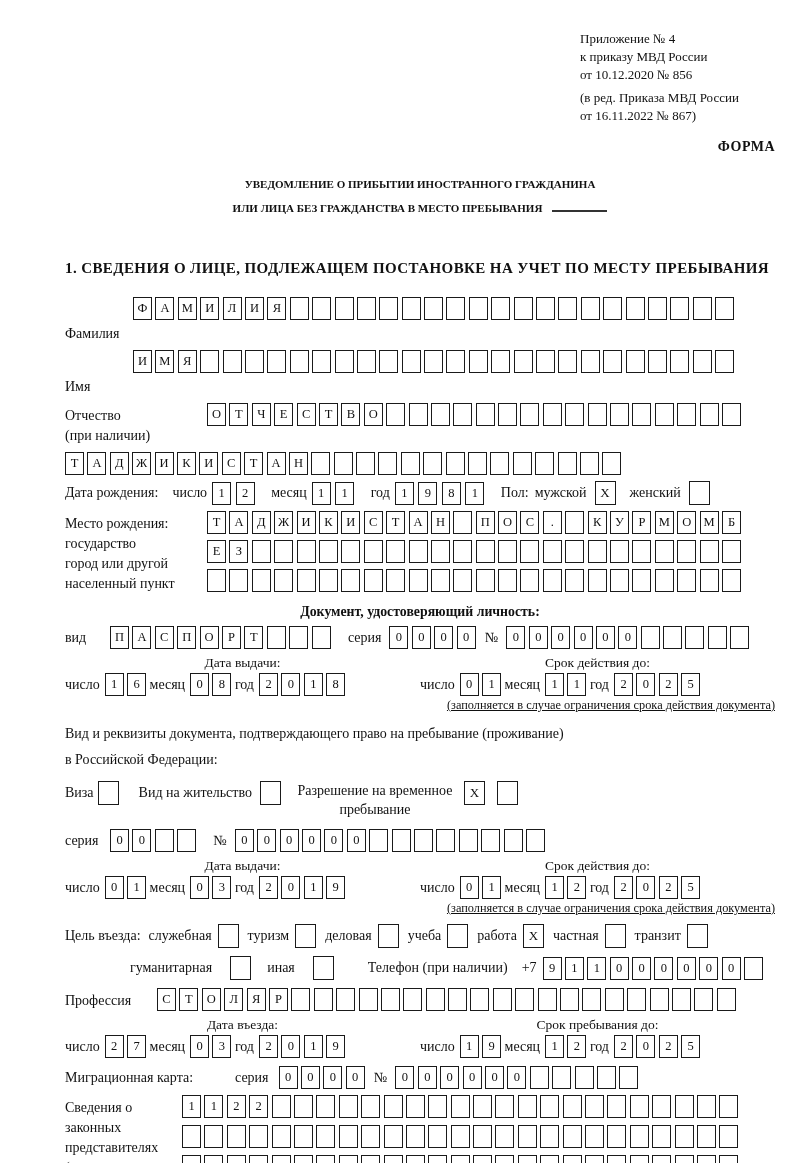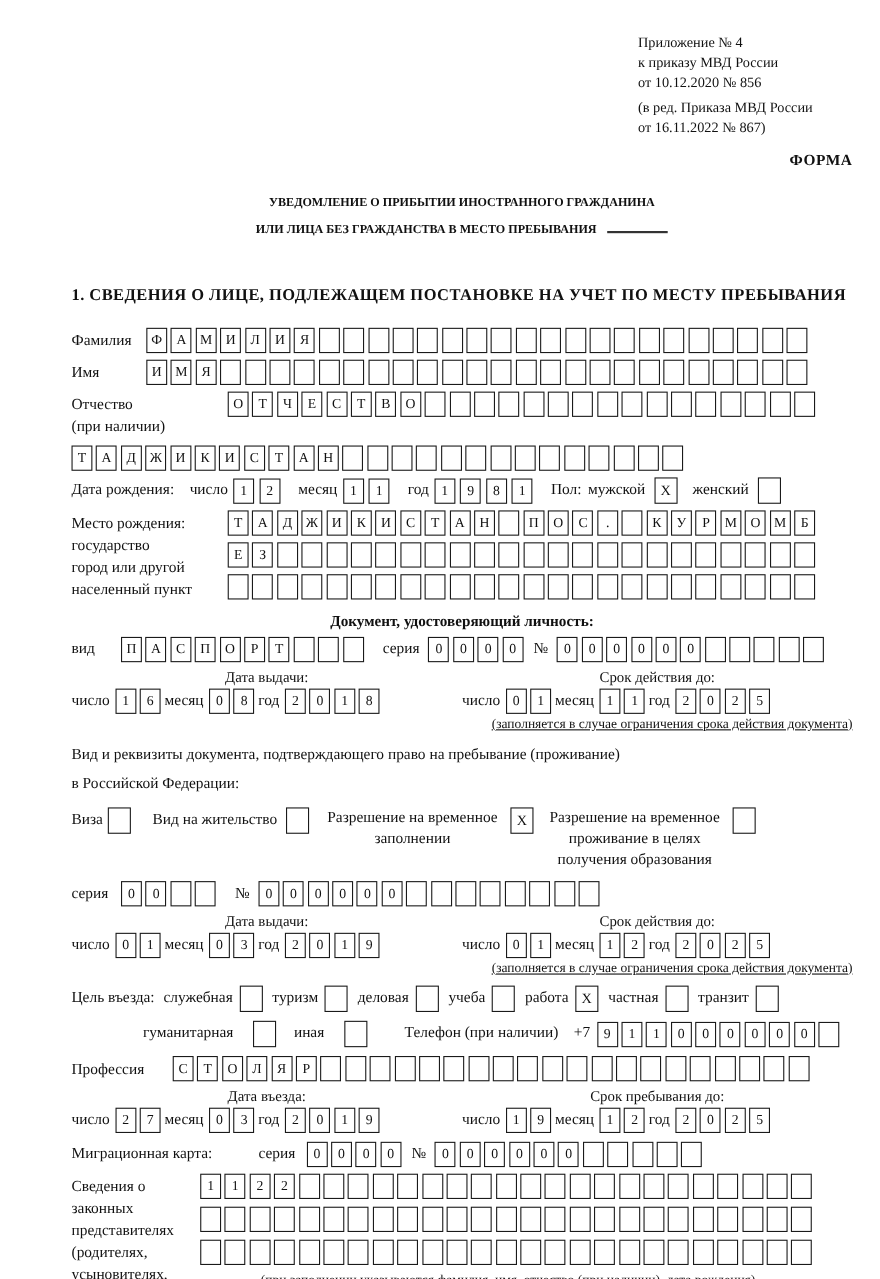--- a/index.html
+++ b/index.html
@@ -20,21 +20,21 @@
   .boxes{display:inline-flex;flex:none;}
   .cell{
     width:17px;height:21px;flex:none;margin-right:3.4px;
     border:1.6px solid #1a1a1a;display:inline-flex;align-items:center;justify-content:center;
     font-size:12.5px;line-height:1;background:#fff;
   }
   .cb{
     width:19px;height:22px;flex:none;border:1.6px solid #1a1a1a;
     display:inline-flex;align-items:center;justify-content:center;font-size:13px;background:#fff;
   }
-  .w68{width:68px;} .w142{width:142px;} .w117{width:117px;} .w45{width:45px;} .w92{width:92px;}
+  .w68{width:68px;margin-top:24px;} .w142{width:142px;} .w117{width:117px;} .w45{width:45px;} .w92{width:92px;}
   .lblcol span{display:block;}
   .stack{display:flex;flex-direction:column;}
   .stack .boxes{margin-bottom:6px;}
   .docheading{text-align:center;font-weight:bold;font-size:13.8px;margin:2px 0 6px 0;}
   .inlabel{padding-top:3px;margin:0 8px 0 14px;flex:none;}
   .dheaders{display:flex;margin-top:6px;}
   .dheaders .half{width:50%;text-align:center;font-size:13.5px;}
   .dates{display:flex;margin-top:2px;margin-bottom:2px;}
   .dates .half{width:50%;display:flex;align-items:center;}
   .dg{display:inline-flex;align-items:center;}
@@ -417,25 +417,24 @@
 <div class="optrow">
   <span class="opt" style="gap:4px;">
     <span>Виза</span>
     <span class="cb"></span>
   </span>
   <span class="opt" style="margin-left:6px;">
     <span>Вид на жительство</span>
     <span class="cb"></span>
   </span>
   <span class="optblock">
-    <span class="opttext">Разрешение на временное заполнении</span>
+    <span class="opttext">Разрешение на временное пребывание</span>
     <span class="cb">X</span>
   </span>
   <span class="optblock">
-    <span class="opttext">Разрешение на временное проживание в целях получения образования</span>
     <span class="cb"></span>
   </span>
 </div>
 
 <div class="frow" style="align-items:center;">
   <span class="w45">серия</span>
   <span class="boxes">
       <span class="cell">0</span>
       <span class="cell">0</span>
       <span class="cell"></span>

